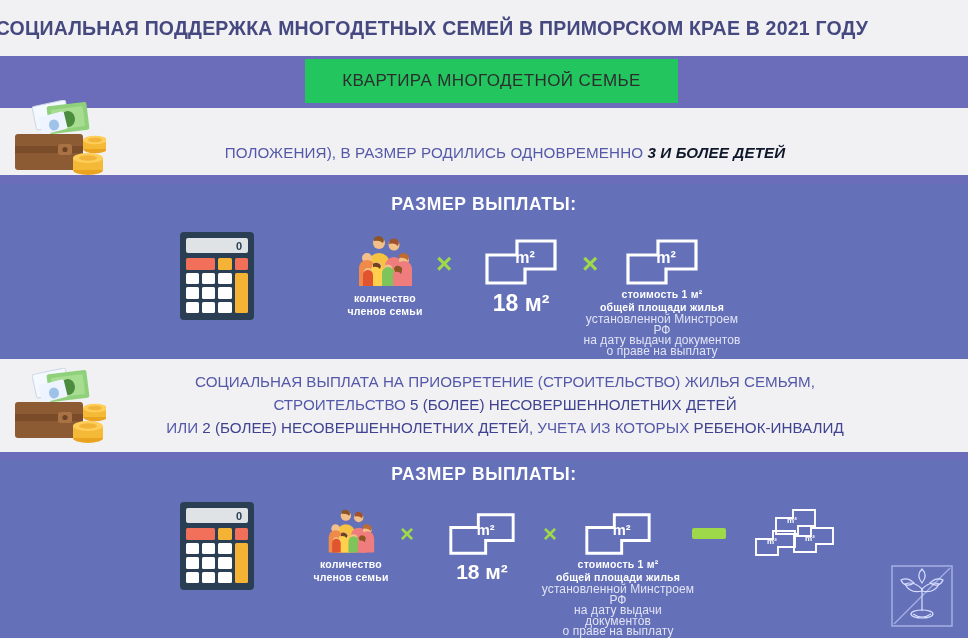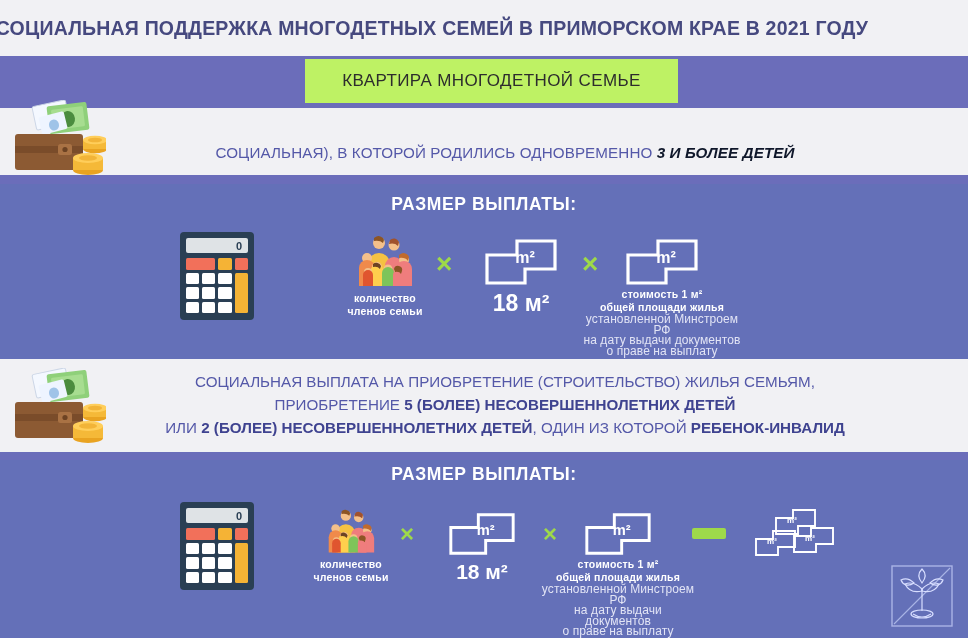--- a/index.html
+++ b/index.html
@@ -22,21 +22,21 @@
     position:absolute;top:0;left:0;width:864px;height:56px;
     display:flex;align-items:center;justify-content:center;
     color:#46497f;font-size:19.5px;font-weight:bold;letter-spacing:.2px;
     text-align:center;white-space:nowrap;
   }
 
   
   #title-band{top:56px;height:52px;}
   #title-card{
     position:absolute;left:305px;top:59px;width:373px;height:44px;
-    background:#bef264;
+    background:#22c55e;
     display:flex;align-items:center;justify-content:center;
     color:#2d2d2d;font-size:17px;letter-spacing:.4px;white-space:nowrap;
   }
 
   
   #desc1-band{top:108px;height:67px;}
   #desc1-text{
     position:absolute;left:110px;top:118px;width:790px;
     color:#5458a8;font-size:15.2px;line-height:23px;text-align:center;
     letter-spacing:.1px;
@@ -47,21 +47,21 @@
 
   
   #calc1-band{top:184px;height:175px;}
 
   
   #desc2-band{top:359px;height:93px;}
   #desc2-text{
     position:absolute;left:70px;top:370px;width:870px;
     color:#5458a8;font-size:15.2px;line-height:23px;text-align:center;
   }
-  #desc2-text b{color:#3f4390;font-weight:bold;}
+  #desc2-text b{color:#3f4390;font-weight:normal;}
   #gap2{top:452px;height:8px;background:#6b6dba;}
 
   
   #calc2-band{top:460px;height:178px;}
 
   
   .size-heading{
     position:absolute;width:968px;text-align:center;
     color:#ffffff;font-size:17.5px;font-weight:bold;letter-spacing:.6px;
   }
@@ -159,21 +159,21 @@
         <ellipse cx="81" cy="49" rx="12" ry="4.2" fill="#e9a321"></ellipse>
         <rect x="69" y="40" width="24" height="9" fill="#f5b938"></rect>
         <ellipse cx="81" cy="40" rx="12" ry="4.2" fill="#ffce5a"></ellipse>
         <ellipse cx="81" cy="40" rx="7" ry="2.3" fill="#e9a321" opacity=".6"></ellipse>
       </g>
     </svg>
   </div>
 
   <div id="desc1-text">
     <br>
-    <span>СОЦИАЛЬНАЯ), В КОТОРОЙ РОДИЛИСЬ ОДНОВРЕМЕННО </span><b>3 И БОЛЕЕ ДЕТЕЙ</b>
+    <span>ПОЛОЖЕНИЯ), В РАЗМЕР РОДИЛИСЬ ОДНОВРЕМЕННО </span><b>3 И БОЛЕЕ ДЕТЕЙ</b>
   </div>
 
   <div class="band-mid" id="gap1"></div>
 
   <div class="band-dark" id="calc1-band"></div>
   <div class="size-heading" id="size-heading-1">РАЗМЕР ВЫПЛАТЫ:</div>
 
   <div class="calc" style="left:180px;top:232px;width:74px;height:88px;">
     <div class="screen">0</div>
     <div class="keys">
@@ -283,22 +283,22 @@
         <ellipse cx="81" cy="49" rx="12" ry="4.2" fill="#e9a321"></ellipse>
         <rect x="69" y="40" width="24" height="9" fill="#f5b938"></rect>
         <ellipse cx="81" cy="40" rx="12" ry="4.2" fill="#ffce5a"></ellipse>
         <ellipse cx="81" cy="40" rx="7" ry="2.3" fill="#e9a321" opacity=".6"></ellipse>
       </g>
     </svg>
   </div>
 
   <div id="desc2-text">
     <span>СОЦИАЛЬНАЯ ВЫПЛАТА НА ПРИОБРЕТЕНИЕ (СТРОИТЕЛЬСТВО) ЖИЛЬЯ СЕМЬЯМ,</span><br>
-    <span>ПРИОБРЕТЕНИЕ </span><b>5 (БОЛЕЕ) НЕСОВЕРШЕННОЛЕТНИХ ДЕТЕЙ</b><br>
-    <span>ИЛИ </span><b>2 (БОЛЕЕ) НЕСОВЕРШЕННОЛЕТНИХ ДЕТЕЙ</b><span>, ОДИН ИЗ КОТОРОЙ </span><b>РЕБЕНОК-ИНВАЛИД</b>
+    <span>СТРОИТЕЛЬСТВО </span><b>5 (БОЛЕЕ) НЕСОВЕРШЕННОЛЕТНИХ ДЕТЕЙ</b><br>
+    <span>ИЛИ </span><b>2 (БОЛЕЕ) НЕСОВЕРШЕННОЛЕТНИХ ДЕТЕЙ</b><span>, УЧЕТА ИЗ КОТОРЫХ </span><b>РЕБЕНОК-ИНВАЛИД</b>
   </div>
 
   <div class="band-mid" id="gap2"></div>
 
   <div class="band-dark" id="calc2-band"></div>
   <div class="size-heading" id="size-heading-2">РАЗМЕР ВЫПЛАТЫ:</div>
 
   <div class="calc" style="left:180px;top:502px;width:74px;height:88px;">
     <div class="screen">0</div>
     <div class="keys">

